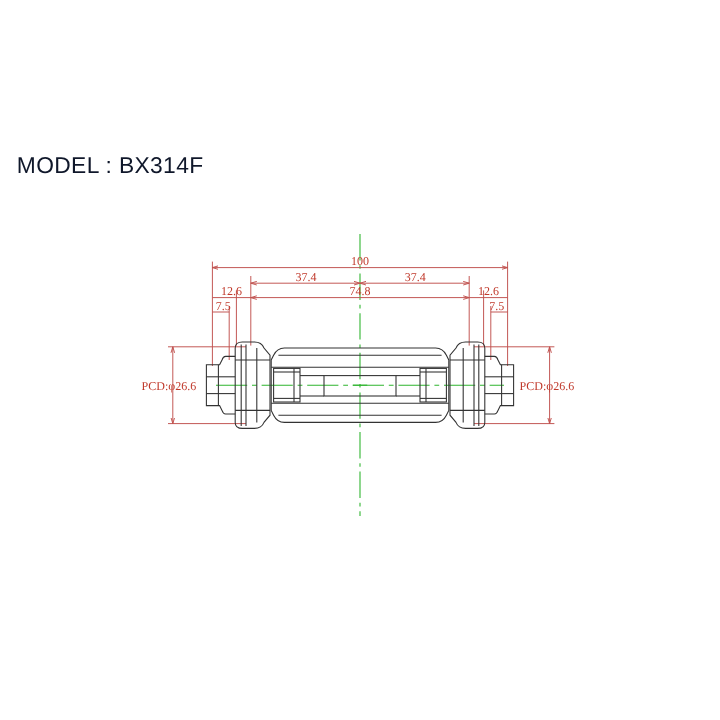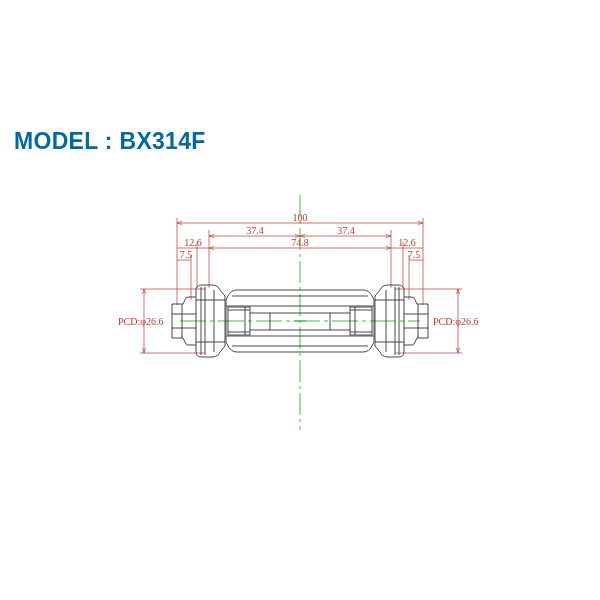--- a/index.html
+++ b/index.html
@@ -1,17 +1,17 @@
 <!DOCTYPE html>
 <html><head>
 <meta charset="utf-8">
 <style>
   html, body { margin:0; padding:0; background:#ffffff; }
   body { width:600px; height:600px; position:relative; overflow:hidden; font-family:"Liberation Sans", sans-serif; }
-  .model-title { position:absolute; left:14px; top:128px; font-size:23px; font-weight:bold; color:#0369a1; letter-spacing:0.3px; font-family:"Liberation Sans", sans-serif; }
+  .model-title { position:absolute; left:14px; top:128px; font-size:19px; font-weight:normal; color:#0f172a; letter-spacing:0.3px; font-family:"Liberation Sans", sans-serif; }
   svg { position:absolute; left:0; top:0; }
   .dim { fill:#c0392b; font-family:"Liberation Serif", serif; font-size:10px; }
   .red { stroke:#c0504d; stroke-width:0.8; fill:none; }
   .blk { stroke:#333; stroke-width:0.9; fill:none; }
   .grn { stroke:#2fb52f; stroke-width:0.9; fill:none; }
 </style>
 </head>
 <body>
 
 <div class="model-title">MODEL : BX314F</div>

